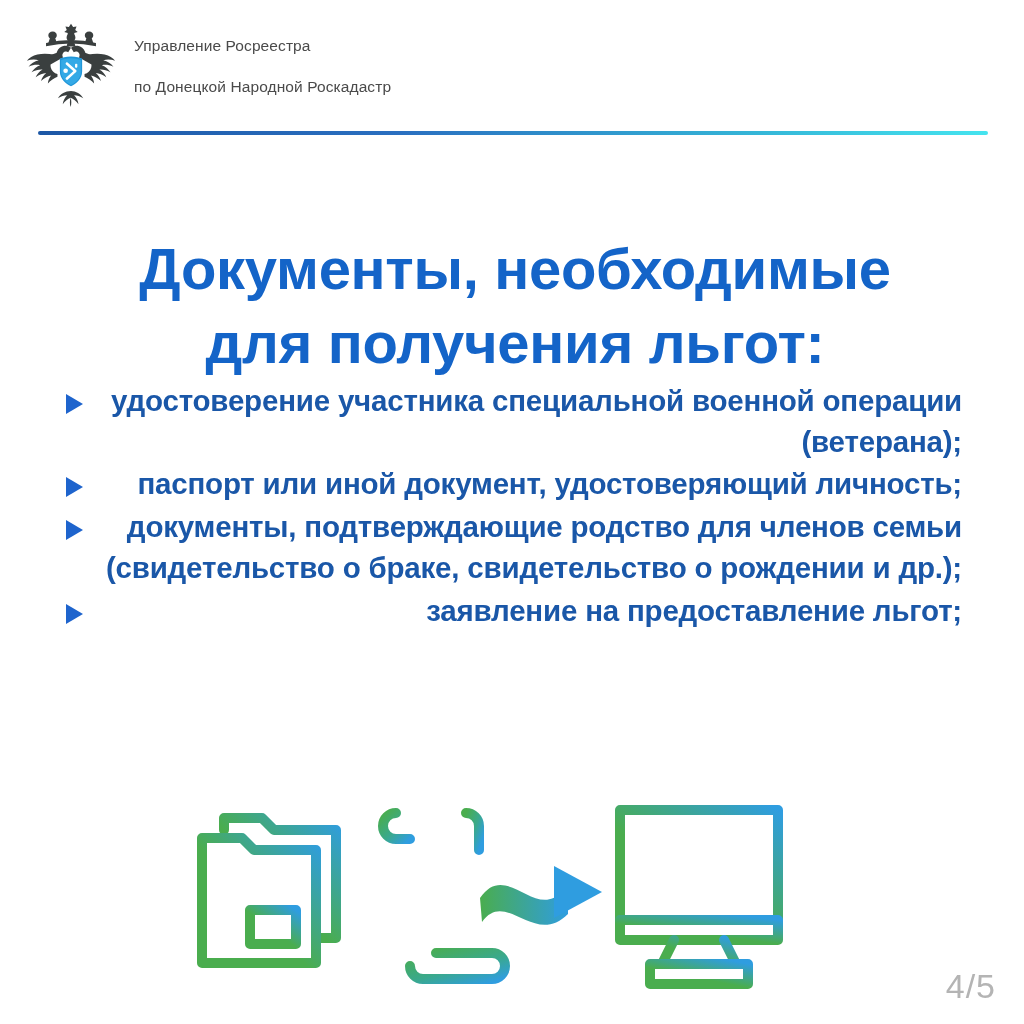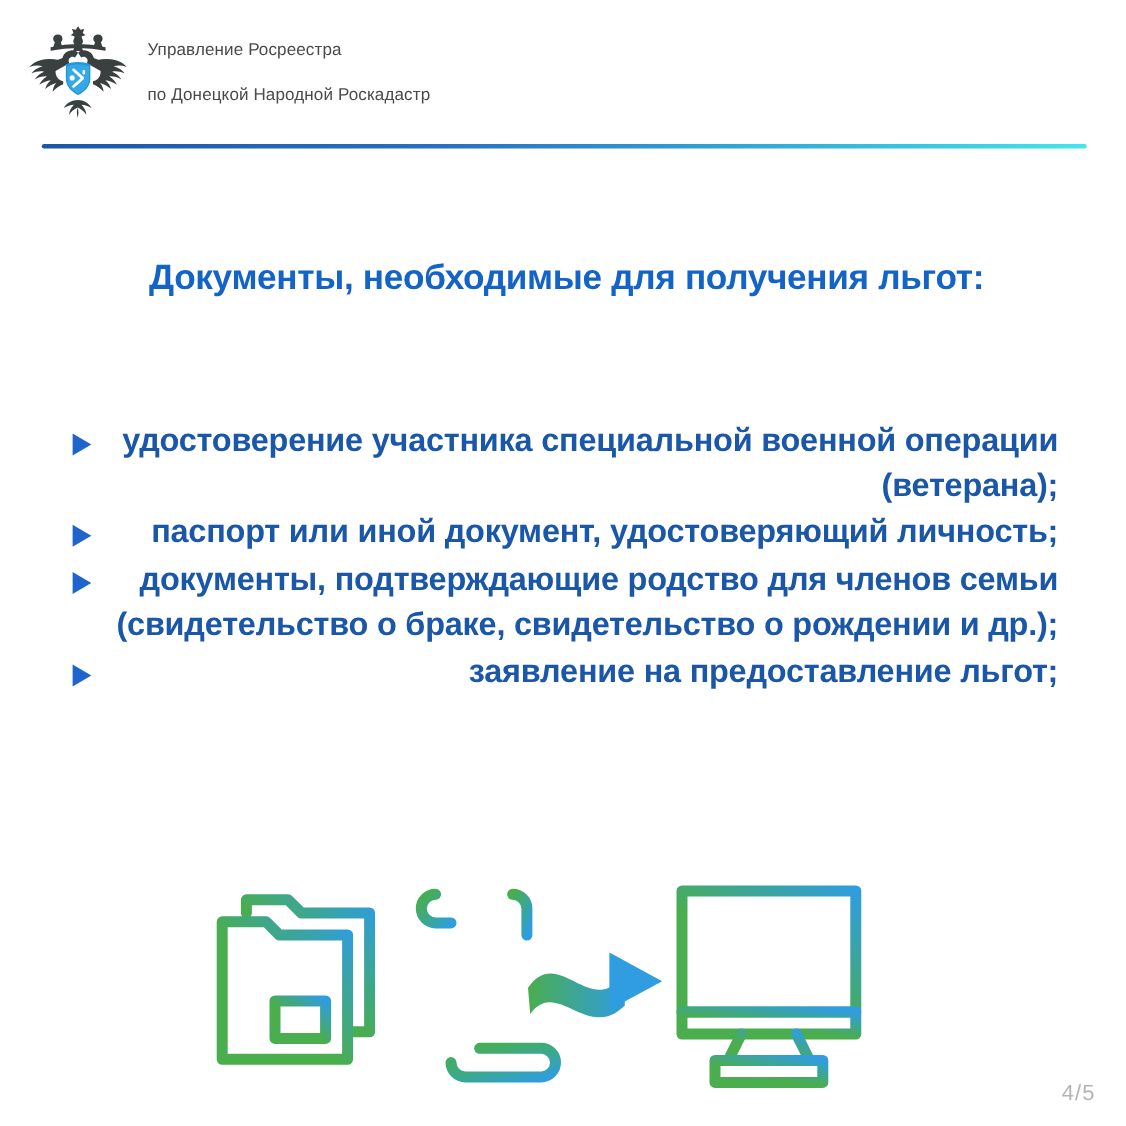--- a/index.html
+++ b/index.html
@@ -82,21 +82,21 @@
     border-radius: 2px;
   }
 
   
   .title {
     position: absolute;
     left: 110px;
     top: 232px;
     width: 810px;
     text-align: center;
-    font-size: 32px;
+    font-size: 58px;
     font-weight: bold;
     line-height: 1.28;
     color: #1464c8;
     letter-spacing: -0.3px;
   }
 
   
   .bullets {
     position: absolute;
     left: 62px;
@@ -138,21 +138,21 @@
     display: block;
     width: 740px;
     height: 210px;
   }
 
   
   .page-number {
     position: absolute;
     right: 28px;
     bottom: 18px;
-    font-size: 20px;
+    font-size: 34px;
     color: #b4b4b4;
     letter-spacing: 1px;
   }
 </style>
 </head>
 <body>
 
 <div class="slide">
 
   <div class="header">

